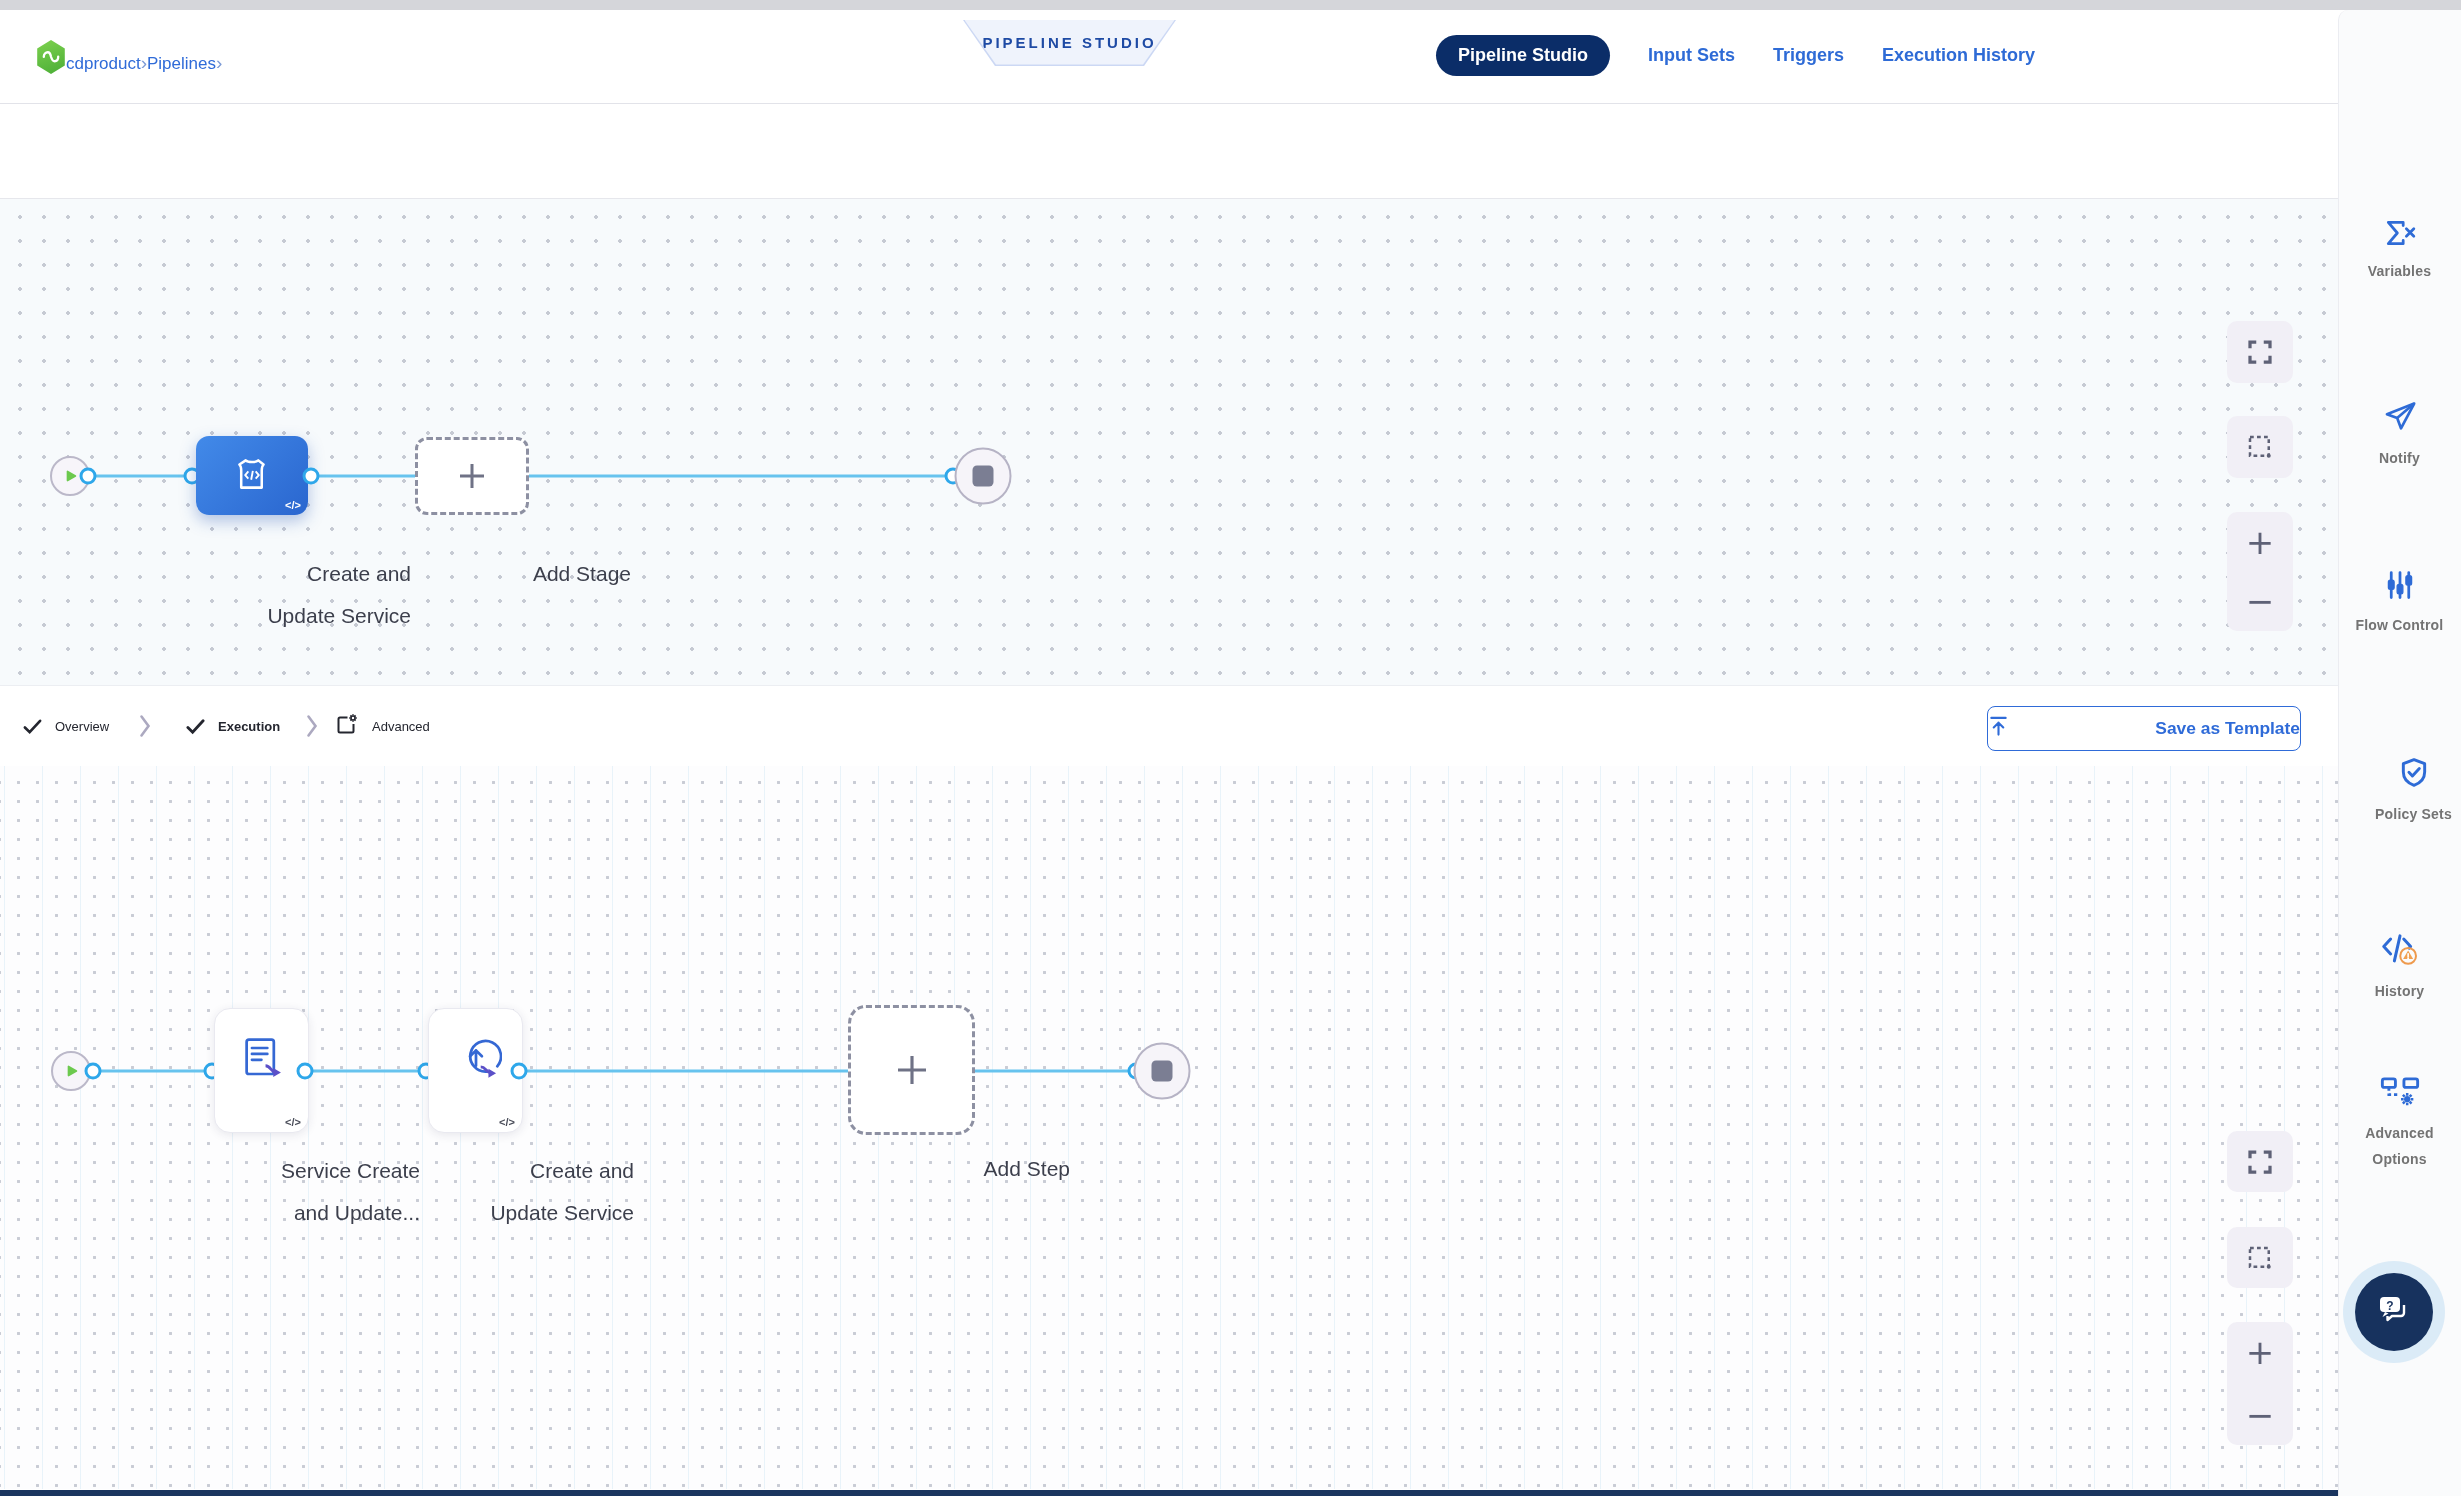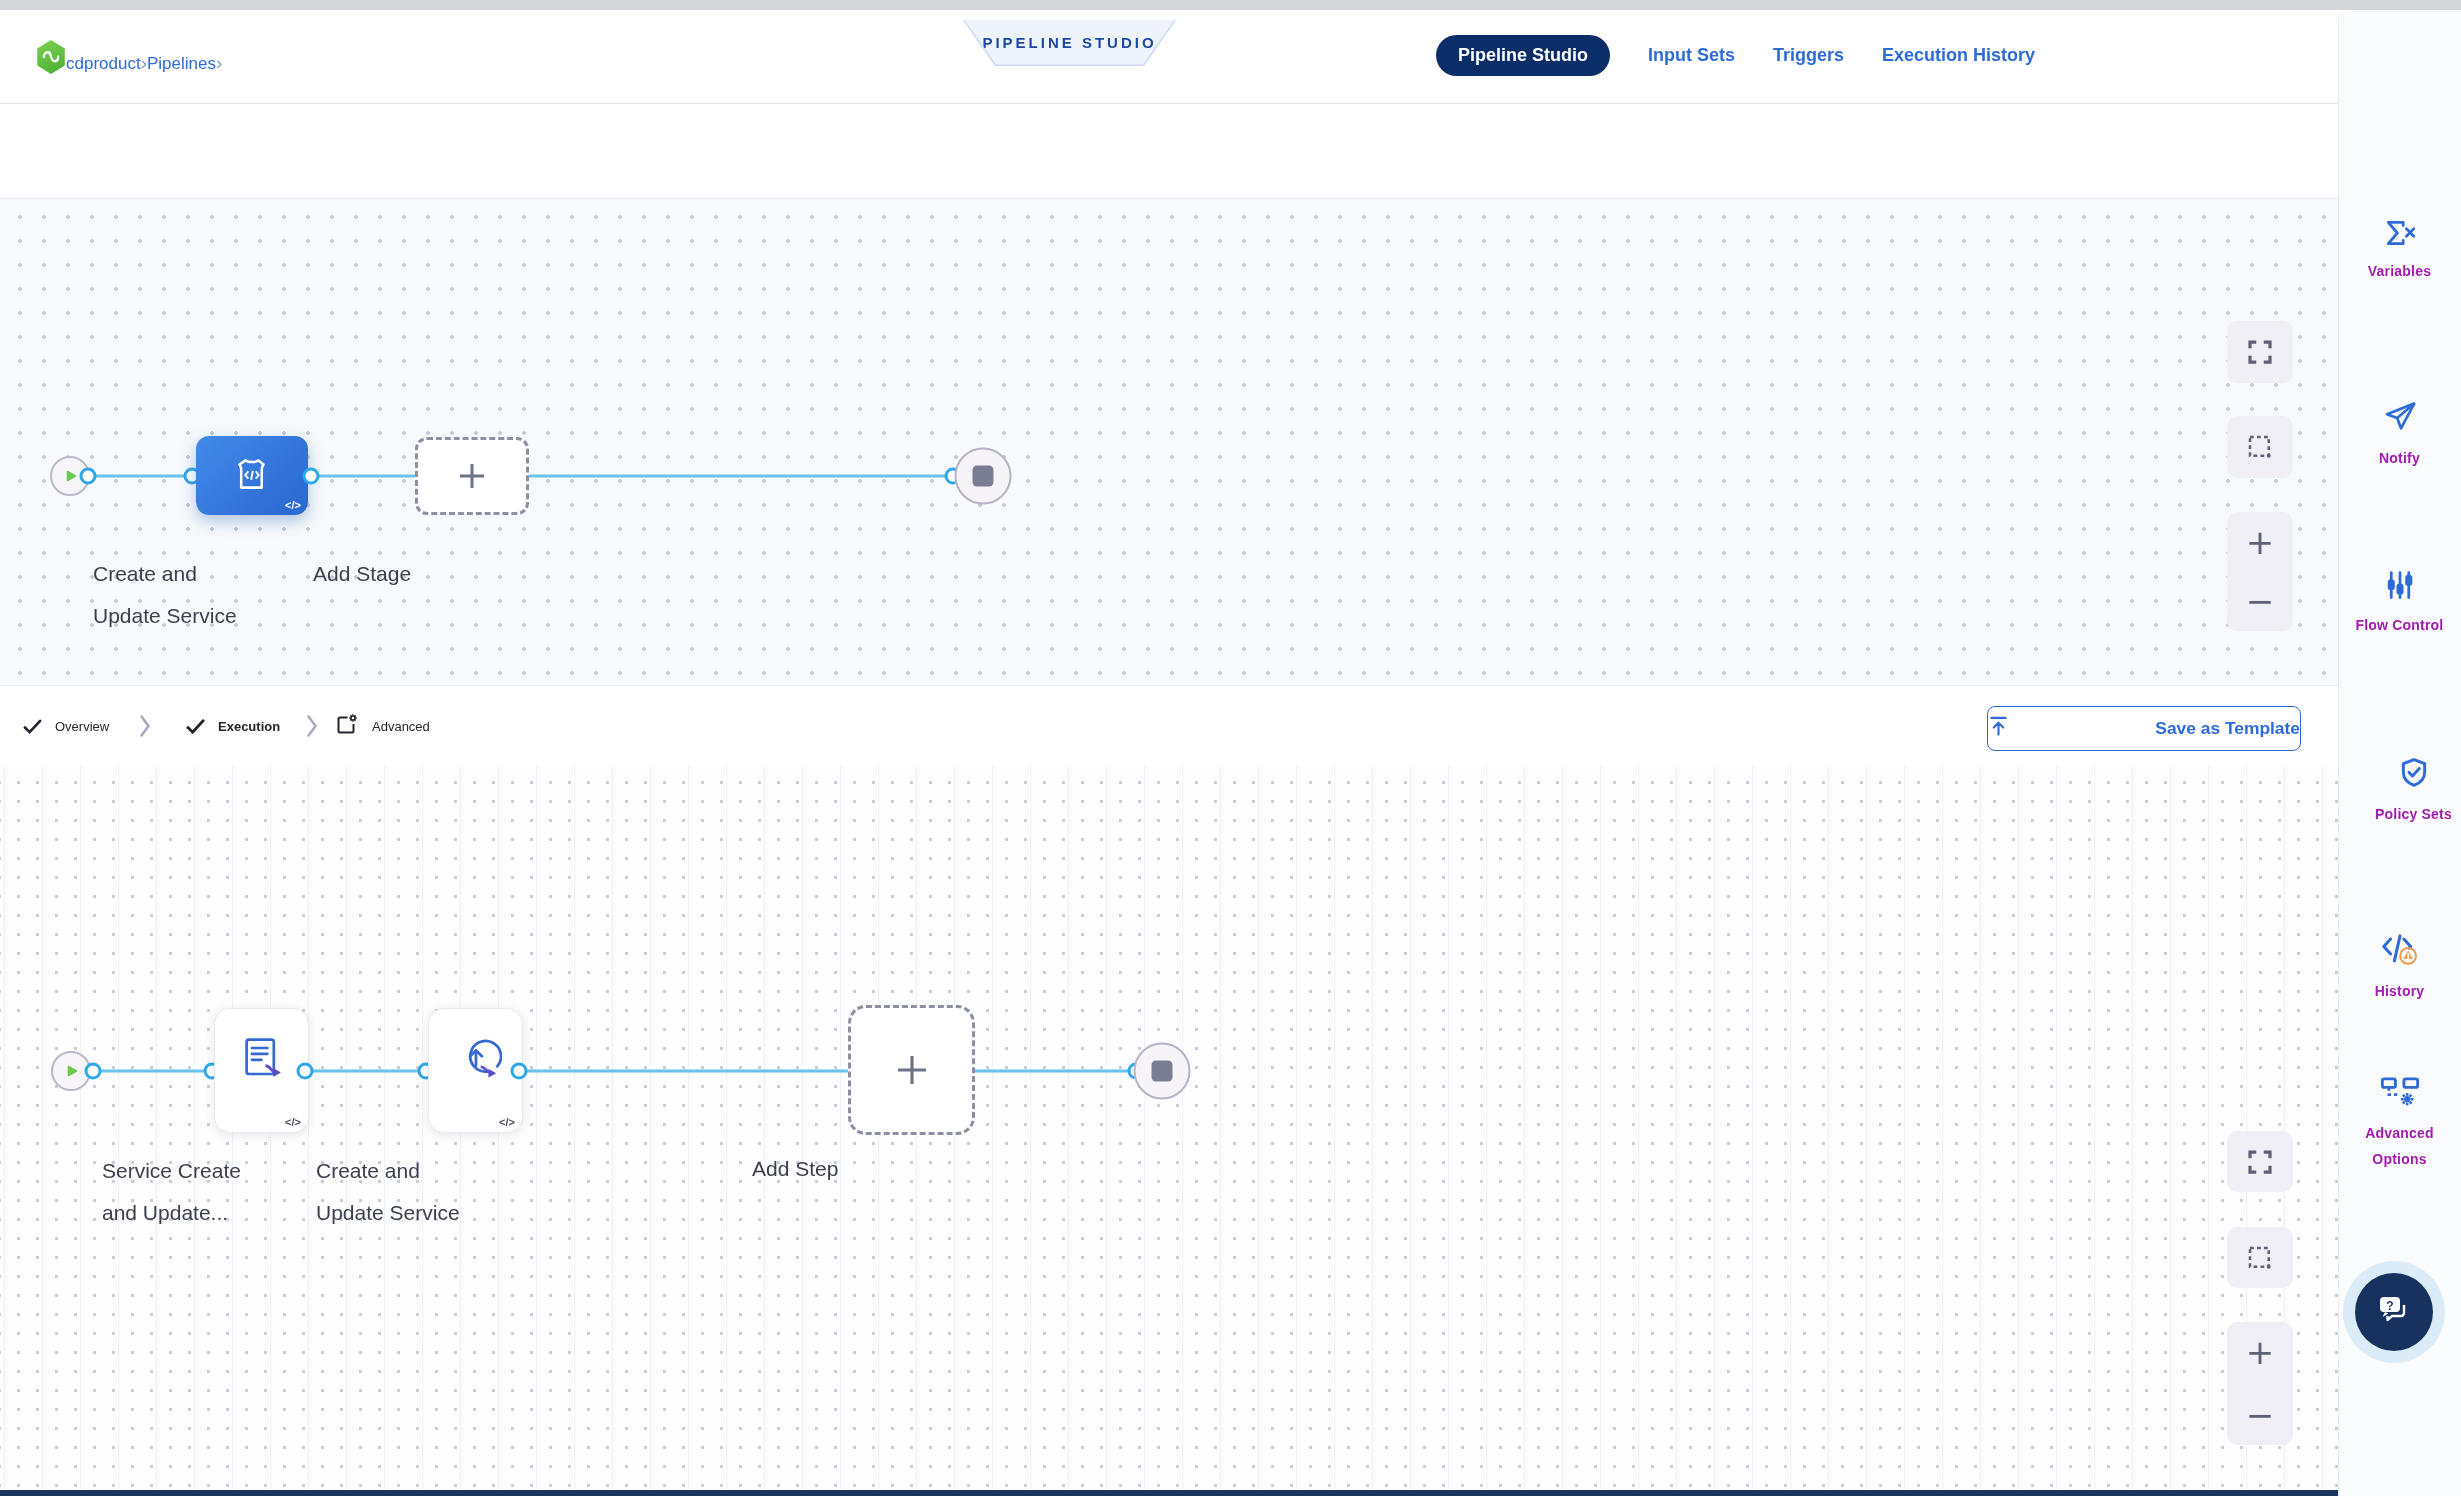--- a/index.html
+++ b/index.html
@@ -86,21 +86,21 @@
           box-shadow:0 6px 16px rgba(40,90,180,.35);
           display:flex; align-items:center; justify-content:center; cursor:pointer; }
   .corner-code { position:absolute; right:7px; bottom:4px; font-size:11px; font-weight:700; color:#fff; }
   .stepcard { position:absolute; width:95px; height:125px; background:#fff; border:1px solid #e9e9f0;
           border-radius:16px; box-shadow:0 2px 10px rgba(40,40,80,.10);
           display:flex; align-items:flex-start; justify-content:center; padding-top:26px; cursor:pointer; }
   .stepcard .corner-code, .addbox .plus { color:#4b4e5a; }
   .stepcard .corner-code { color:#4b4e5a; }
   .addbox { position:absolute; background:#fff; border:3px dashed #8d90a2; border-radius:12px;
           display:flex; align-items:center; justify-content:center; cursor:pointer; }
-  .nlabel { position:absolute; width:318px; transform:translateX(-50%); text-align:left;
+  .nlabel { position:absolute; width:318px; transform:translateX(-50%); text-align:right;
           font-size:21px; color:#3c3f4c; line-height:42px; }
 
   .cvbtn { position:absolute; width:66px; height:62px; background:#f1eff6; border-radius:10px;
           display:flex; align-items:center; justify-content:center; cursor:pointer; }
   .zoompanel { position:absolute; width:66px; background:#f1eff6; border-radius:10px;
           display:flex; flex-direction:column; align-items:center; justify-content:space-between;
           padding:16px 0; }
   .zbtn { font-size:34px; color:#5e6176; line-height:28px; cursor:pointer; font-weight:400;
           font-family:"DejaVu Sans", sans-serif; }
 
@@ -113,21 +113,21 @@
             background:#2f6bd8; border-radius:3px; }
   .tabchev { position:absolute; top:0; height:80px; display:flex; align-items:center; }
   .saveastpl { left:1987px; top:704px; width:314px; height:45px; background:#fff;
             border:1.6px solid #2f6bd8; border-radius:8px; color:#2f6bd8; font-size:17.4px; font-weight:700;
             display:flex; align-items:center; justify-content:center; gap:11px; cursor:pointer; }
 
   
   .rail { left:2338px; top:10px; width:123px; height:1487px; background:#fafbfc;
           border-left:1px solid #ebecf1; border-top-left-radius:10px; }
   .railitem { position:absolute; left:2338px; width:123px; text-align:center; color:#2e6bd6; cursor:pointer; }
-  .raillabel { font-size:14px; font-weight:700; color:#a21caf; line-height:26px;
+  .raillabel { font-size:14px; font-weight:700; color:#737373; line-height:26px;
           letter-spacing:0.2px; margin-top:7px; padding:0 6px; }
   .chatbtn { left:2355px; top:1273px; width:78px; height:78px; border-radius:50%; background:#17325e;
           box-shadow:0 0 0 12px rgba(150,200,235,.30); display:flex; align-items:center;
           justify-content:center; cursor:pointer; }
 </style>
 </head>
 <body>
 
 <div class="abs top-strip"></div>
 

